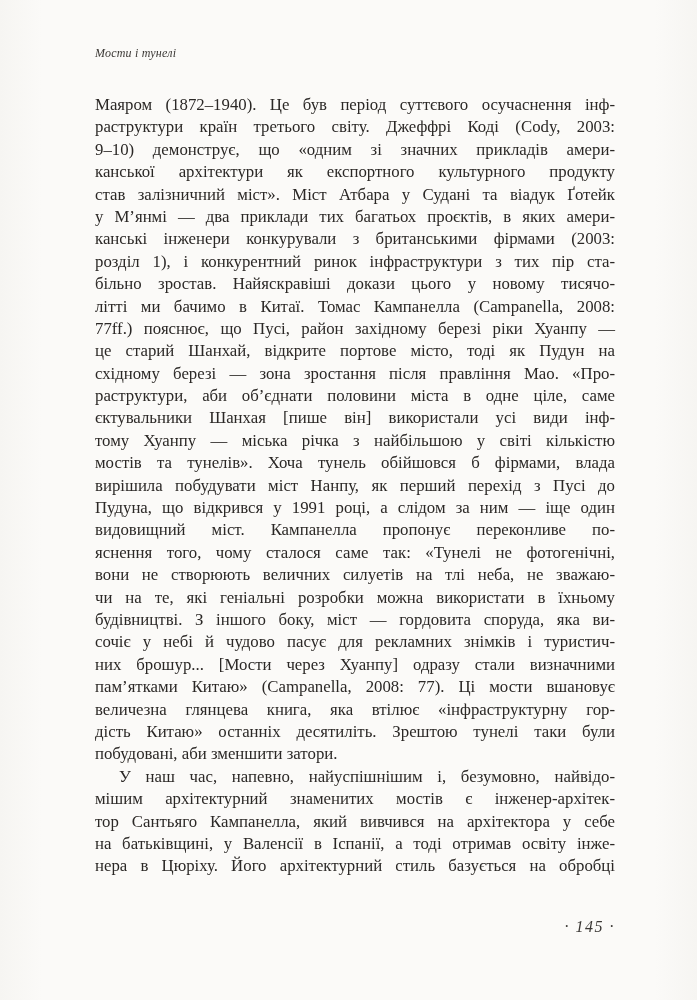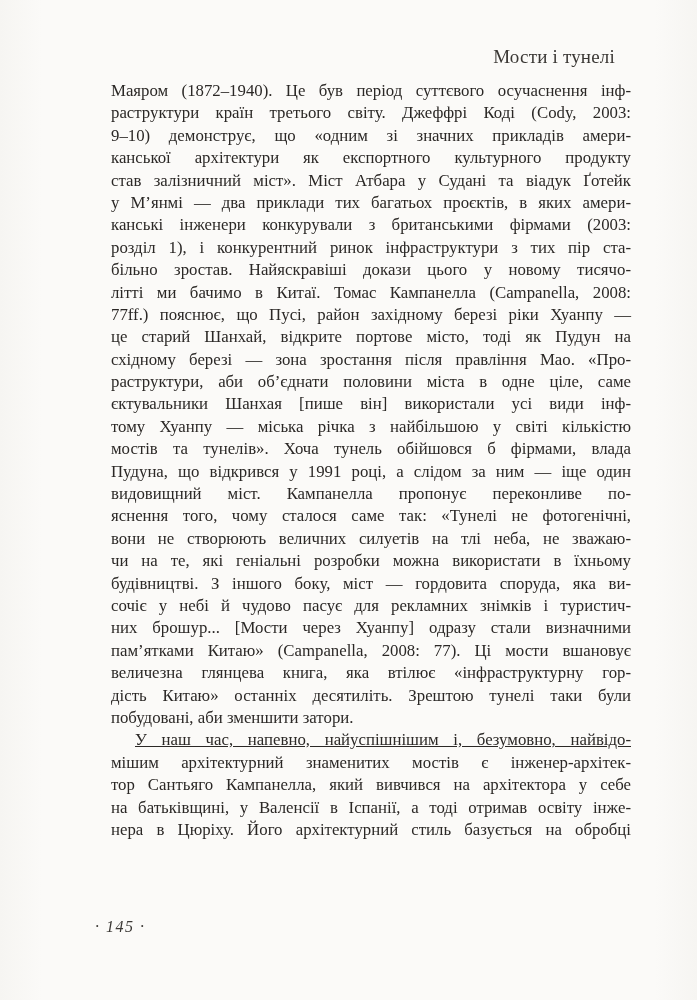--- a/index.html
+++ b/index.html
@@ -15,54 +15,53 @@
     margin: 0 auto;
     background: linear-gradient(90deg, #f6f5f2 0%, #fbfaf8 6%, #fbfaf8 94%, #f6f5f2 100%);
     color: #2b2826;
     overflow: hidden;
   }
   .running-header {
     position: absolute;
     top: 46px;
     left: 95px;
     width: 520px;
-    text-align: right;
-    font-size: 19px;
+    text-align: left;
+    font-style: italic;
+    font-size: 12px;
     letter-spacing: 0.2px;
     color: #3b3835;
   }
   .text-block {
     position: absolute;
-    top: 80px;
+    top: 94px;
     left: 95px;
     width: 520px;
     font-size: 16.8px;
     color: #2b2826;
-    margin-left: 16px;
   }
   .line {
     height: 22.4px;
     line-height: 22.4px;
     white-space: nowrap;
     text-align: justify;
     text-align-last: justify;
   }
   .line.para-end {
     text-align-last: left;
   }
   .line.indent {
     text-indent: 24px;
-    text-decoration: underline;
   }
   .page-number {
     position: absolute;
     top: 918px;
     left: 95px;
     width: 520px;
-    text-align: left;
+    text-align: right;
     font-style: italic;
     font-size: 16px;
     letter-spacing: 1.5px;
     color: #3b3835;
   }
 </style>
 </head>
 <body>
 
 <div class="page">
@@ -79,20 +78,21 @@
       <div class="line">розділ 1), і конкурентний ринок інфраструктури з тих пір ста-</div>
       <div class="line">більно зростав. Найяскравіші докази цього у новому тисячо-</div>
       <div class="line">літті ми бачимо в Китаї. Томас Кампанелла (Campanella, 2008:</div>
       <div class="line">77ff.) пояснює, що Пусі, район західному березі ріки Хуанпу —</div>
       <div class="line">це старий Шанхай, відкрите портове місто, тоді як Пудун на</div>
       <div class="line">східному березі — зона зростання після правління Мао. «Про-</div>
       <div class="line">раструктури, аби об’єднати половини міста в одне ціле, саме</div>
       <div class="line">єктувальники Шанхая [пише він] використали усі види інф-</div>
       <div class="line">тому Хуанпу — міська річка з найбільшою у світі кількістю</div>
       <div class="line">мостів та тунелів». Хоча тунель обійшовся б фірмами, влада</div>
+      <div class="line">вирішила побудувати міст Нанпу, як перший перехід з Пусі до</div>
       <div class="line">Пудуна, що відкрився у 1991 році, а слідом за ним — іще один</div>
       <div class="line">видовищний міст. Кампанелла пропонує переконливе по-</div>
       <div class="line">яснення того, чому сталося саме так: «Тунелі не фотогенічні,</div>
       <div class="line">вони не створюють величних силуетів на тлі неба, не зважаю-</div>
       <div class="line">чи на те, які геніальні розробки можна використати в їхньому</div>
       <div class="line">будівництві. З іншого боку, міст — гордовита споруда, яка ви-</div>
       <div class="line">сочіє у небі й чудово пасує для рекламних знімків і туристич-</div>
       <div class="line">них брошур... [Мости через Хуанпу] одразу стали визначними</div>
       <div class="line">пам’ятками Китаю» (Campanella, 2008: 77). Ці мости вшановує</div>
       <div class="line">величезна глянцева книга, яка втілює «інфраструктурну гор-</div>

